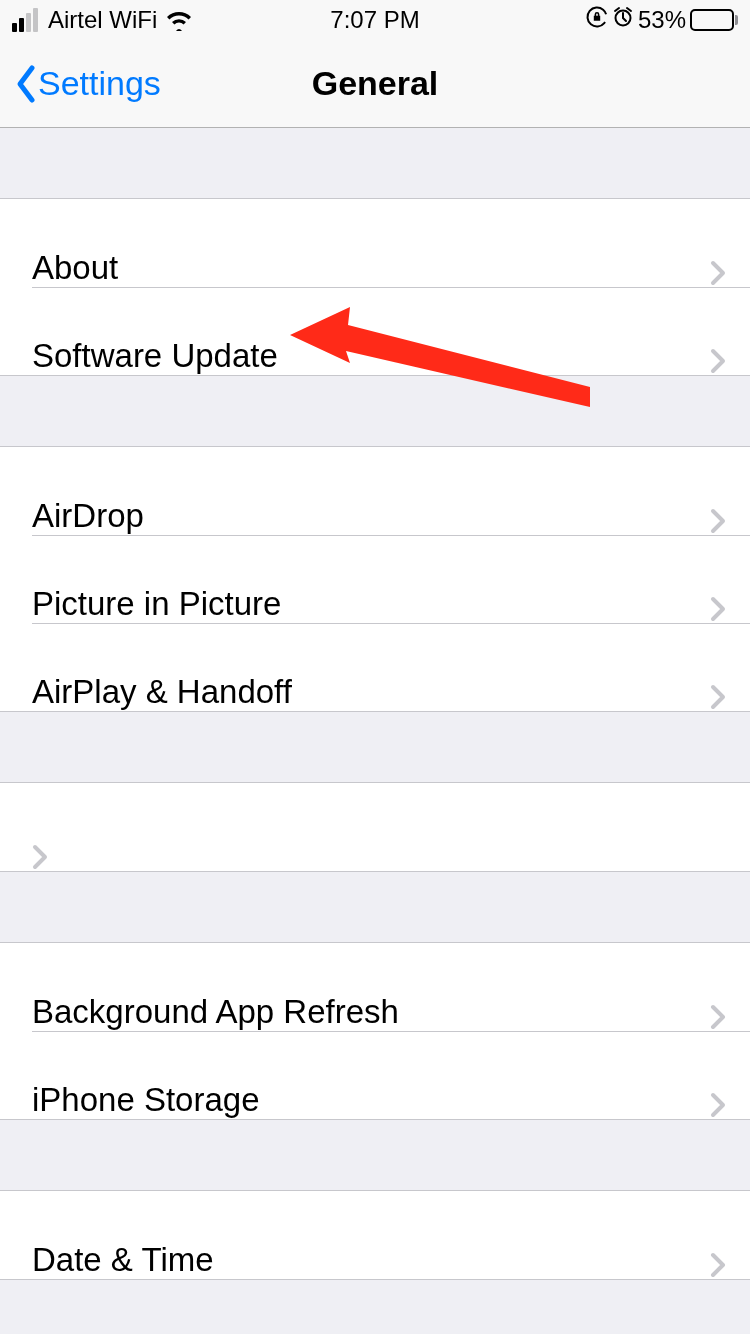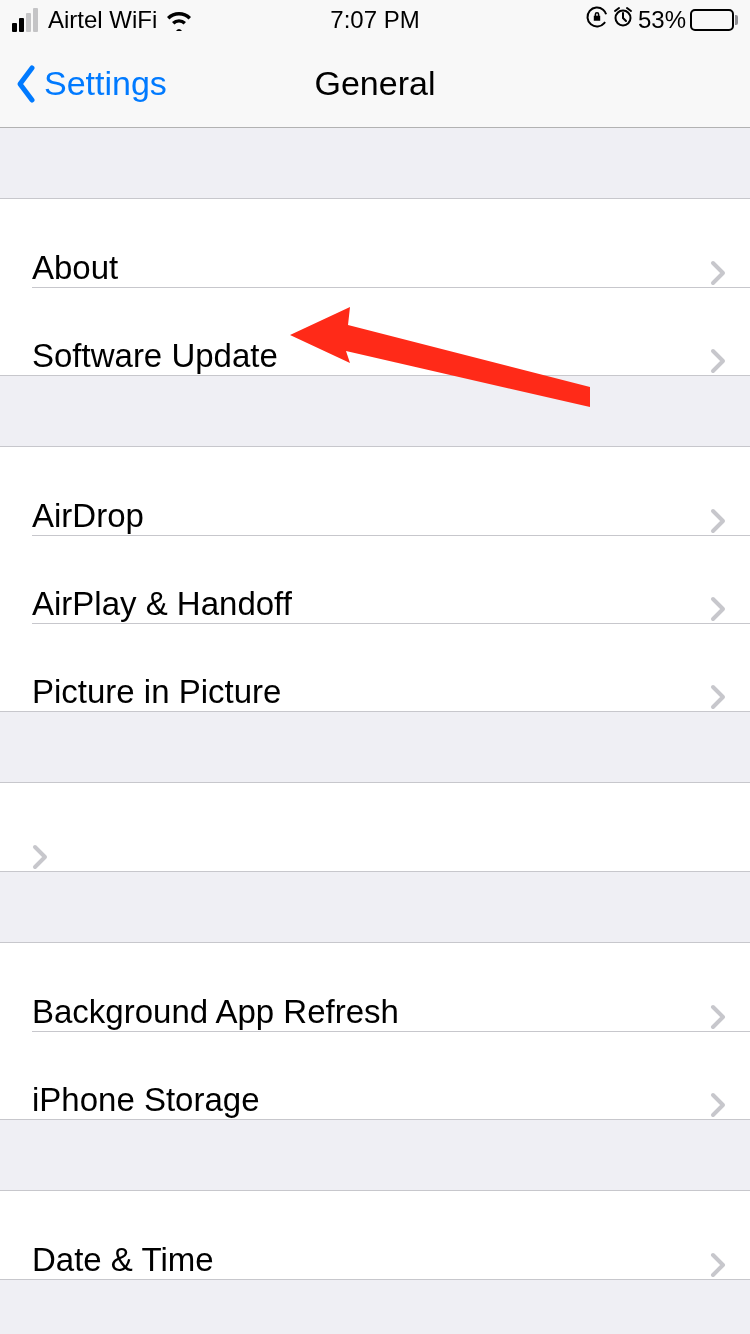--- a/index.html
+++ b/index.html
@@ -91,29 +91,29 @@
       display: flex;
       align-items: center;
       position: relative;
       padding: 0 14px;
     }
     .nav-back {
       display: flex;
       align-items: center;
       color: #007aff;
       font-size: 34px;
-      gap: 6px;
+      gap: 0;
     }
     .nav-back svg { display: block; }
     .nav-title {
       position: absolute;
       left: 50%;
       transform: translateX(-50%);
       font-size: 34px;
-      font-weight: 400;
+      font-weight: 700;
       color: #000;
     }
     .content {
       width: 100%;
     }
     .section-gap {
       height: 70px;
     }
     .section {
       background: #fff;
@@ -230,29 +230,29 @@
   <div class="section">
     <div class="row">
       <div class="row-label">AirDrop</div>
       <span class="chevron">
         <svg width="16" height="28" viewBox="0 0 16 28">
             <polyline points="3,4 13,14 3,24" fill="none" stroke="#c7c7cc" stroke-width="4" stroke-linecap="round" stroke-linejoin="round"></polyline>
           </svg>
       </span>
     </div>
     <div class="row">
+      <div class="row-label">Picture in Picture</div>
+      <span class="chevron">
+        <svg width="16" height="28" viewBox="0 0 16 28">
+            <polyline points="3,4 13,14 3,24" fill="none" stroke="#c7c7cc" stroke-width="4" stroke-linecap="round" stroke-linejoin="round"></polyline>
+          </svg>
+      </span>
+    </div>
+    <div class="row">
       <div class="row-label">AirPlay &amp; Handoff</div>
-      <span class="chevron">
-        <svg width="16" height="28" viewBox="0 0 16 28">
-            <polyline points="3,4 13,14 3,24" fill="none" stroke="#c7c7cc" stroke-width="4" stroke-linecap="round" stroke-linejoin="round"></polyline>
-          </svg>
-      </span>
-    </div>
-    <div class="row">
-      <div class="row-label">Picture in Picture</div>
       <span class="chevron">
         <svg width="16" height="28" viewBox="0 0 16 28">
             <polyline points="3,4 13,14 3,24" fill="none" stroke="#c7c7cc" stroke-width="4" stroke-linecap="round" stroke-linejoin="round"></polyline>
           </svg>
       </span>
     </div>
   </div>
 
   <div class="section-gap"></div>
   <div class="section">

